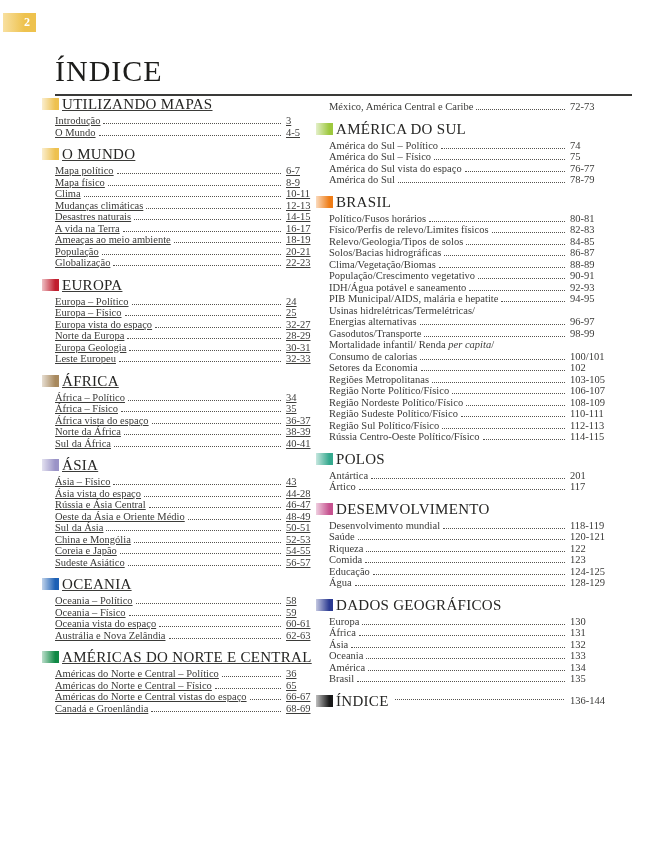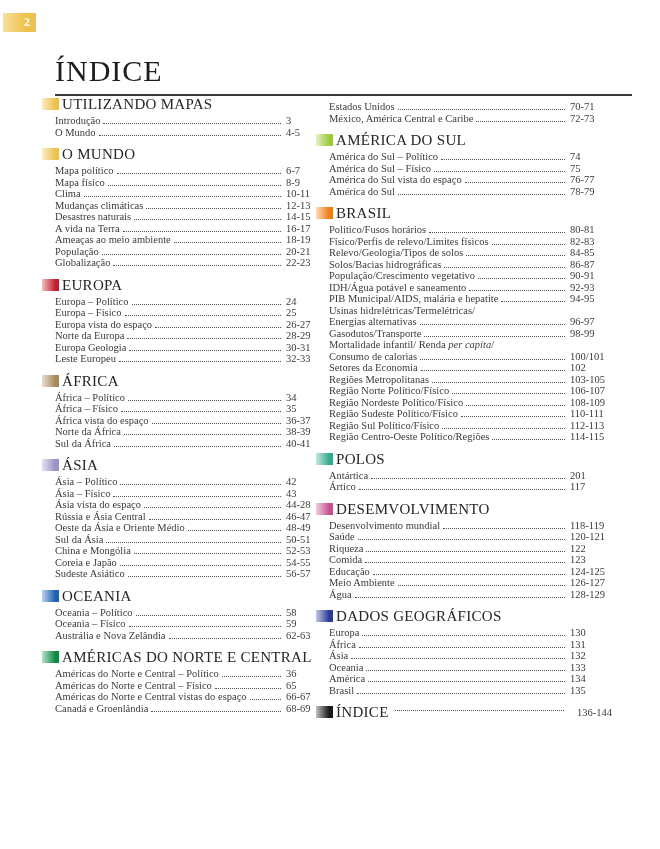--- a/index.html
+++ b/index.html
@@ -8,41 +8,41 @@
   .page-tab{position:absolute;left:3px;top:13px;width:33px;height:19px;
         background:linear-gradient(90deg,#f8e0a0,#eec24e 65%);
         color:#ffffff;font-weight:bold;font-size:12px;
         display:flex;align-items:center;justify-content:flex-end;
         padding-right:6px;box-sizing:border-box;}
   .page-title{position:absolute;left:55px;top:54px;font-size:30px;
         letter-spacing:1px;color:#1d1d1b;}
   .title-rule{position:absolute;left:55px;top:94px;width:577px;height:2px;
         background:#3a3a38;}
   .col{position:absolute;}
-  .col-left{left:42px;top:96px;width:274px;}
+  .col-left{left:42px;top:96px;width:274px;text-decoration:underline;}
   .col-right{left:316px;top:101px;width:296px;}
   .section{margin-bottom:7px;}
   .sec-header{display:flex;align-items:center;margin:8px 0 3px 0;}
   .col .section:first-child .sec-header{margin-top:0;}
   .marker{width:17px;height:12px;margin-right:3px;flex:none;
         background-image:linear-gradient(90deg,rgba(255,255,255,.72),rgba(255,255,255,0) 78%);}
   .sec-title{font-size:15px;line-height:16px;color:#262624;
         letter-spacing:.3px;white-space:nowrap;}
   .entry{display:flex;align-items:baseline;font-size:10.5px;line-height:11.5px;
         padding-left:13px;}
   .entry .label{white-space:nowrap;}
   .entry .label em{font-style:italic;text-align:center;}
   .dots{flex:1 1 auto;min-width:6px;border-bottom:1px dotted #55524e;
         margin:0 5px 2px 3px;}
   .pageno{flex:none;text-align:left;}
   .col-left .pageno{width:30px;}
   .col-right .pageno{width:42px;}
   .hdr-dots{flex:1 1 auto;min-width:6px;border-bottom:1px dotted #55524e;
         margin:0 6px 3px 6px;}
-  .hdr-page{flex:none;font-size:10.5px;text-align:right;}
+  .hdr-page{flex:none;font-size:10.5px;text-align:left;}
   .col-right .hdr-page{width:42px;}
 </style>
 </head>
 <body>
 
 <div class="page">
   <div class="page-tab">
     <span>2</span>
   </div>
   <h1 class="page-title" style="margin:0;font-weight:normal;">ÍNDICE</h1>
@@ -148,21 +148,21 @@
 
     <div class="entry">
       <span class="label">Europa – Físico</span>
       <span class="dots"></span>
       <span class="pageno">25</span>
     </div>
 
     <div class="entry">
       <span class="label">Europa vista do espaço</span>
       <span class="dots"></span>
-      <span class="pageno">26-27</span>
+      <span class="pageno">32-27</span>
     </div>
 
     <div class="entry">
       <span class="label">Norte da Europa</span>
       <span class="dots"></span>
       <span class="pageno">28-29</span>
     </div>
 
     <div class="entry">
       <span class="label">Europa Geologia</span>
@@ -217,25 +217,20 @@
   </div>
     </div>
 
     <div class="section">
       <div class="sec-header">
         <span class="marker" style="background-color: rgb(154, 147, 199);"></span>
         <span class="sec-title">ÁSIA</span>
 
       </div>
       <div class="items">
-    <div class="entry">
-      <span class="label">Ásia – Político</span>
-      <span class="dots"></span>
-      <span class="pageno">42</span>
-    </div>
 
     <div class="entry">
       <span class="label">Ásia – Físico</span>
       <span class="dots"></span>
       <span class="pageno">43</span>
     </div>
 
     <div class="entry">
       <span class="label">Ásia vista do espaço</span>
       <span class="dots"></span>
@@ -292,20 +287,25 @@
       <span class="dots"></span>
       <span class="pageno">58</span>
     </div>
 
     <div class="entry">
       <span class="label">Oceania – Físico</span>
       <span class="dots"></span>
       <span class="pageno">59</span>
     </div>
 
+    <div class="entry">
+      <span class="label">Oceania vista do espaço</span>
+      <span class="dots"></span>
+      <span class="pageno">60-61</span>
+    </div>
 
     <div class="entry">
       <span class="label">Austrália e Nova Zelândia</span>
       <span class="dots"></span>
       <span class="pageno">62-63</span>
     </div>
   </div>
     </div>
 
     <div class="section">
@@ -338,25 +338,20 @@
       <span class="dots"></span>
       <span class="pageno">68-69</span>
     </div>
   </div>
     </div>
   </div>
   <div class="col col-right">
     <div class="section">
 
       <div class="items">
-    <div class="entry">
-      <span class="label">Estados Unidos</span>
-      <span class="dots"></span>
-      <span class="pageno">70-71</span>
-    </div>
 
     <div class="entry">
       <span class="label">México, América Central e Caribe</span>
       <span class="dots"></span>
       <span class="pageno">72-73</span>
     </div>
   </div>
     </div>
 
     <div class="section">
@@ -416,20 +411,25 @@
       <span class="dots"></span>
       <span class="pageno">84-85</span>
     </div>
 
     <div class="entry">
       <span class="label">Solos/Bacias hidrográficas</span>
       <span class="dots"></span>
       <span class="pageno">86-87</span>
     </div>
 
+    <div class="entry">
+      <span class="label">Clima/Vegetação/Biomas</span>
+      <span class="dots"></span>
+      <span class="pageno">88-89</span>
+    </div>
 
     <div class="entry">
       <span class="label">População/Crescimento vegetativo</span>
       <span class="dots"></span>
       <span class="pageno">90-91</span>
     </div>
 
     <div class="entry">
       <span class="label">IDH/Água potável e saneamento</span>
       <span class="dots"></span>
@@ -500,21 +500,21 @@
       <span class="pageno">110-111</span>
     </div>
 
     <div class="entry">
       <span class="label">Região Sul Político/Físico</span>
       <span class="dots"></span>
       <span class="pageno">112-113</span>
     </div>
 
     <div class="entry">
-      <span class="label">Região Centro-Oeste Político/Regiões</span>
+      <span class="label">Rússia Centro-Oeste Político/Físico</span>
       <span class="dots"></span>
       <span class="pageno">114-115</span>
     </div>
   </div>
     </div>
 
     <div class="section">
       <div class="sec-header">
         <span class="marker" style="background-color: rgb(53, 169, 142);"></span>
         <span class="sec-title">POLOS</span>
@@ -565,25 +565,20 @@
       <span class="dots"></span>
       <span class="pageno">123</span>
     </div>
 
     <div class="entry">
       <span class="label">Educação</span>
       <span class="dots"></span>
       <span class="pageno">124-125</span>
     </div>
 
-    <div class="entry">
-      <span class="label">Meio Ambiente</span>
-      <span class="dots"></span>
-      <span class="pageno">126-127</span>
-    </div>
 
     <div class="entry">
       <span class="label">Água</span>
       <span class="dots"></span>
       <span class="pageno">128-129</span>
     </div>
   </div>
     </div>
 
     <div class="section">

